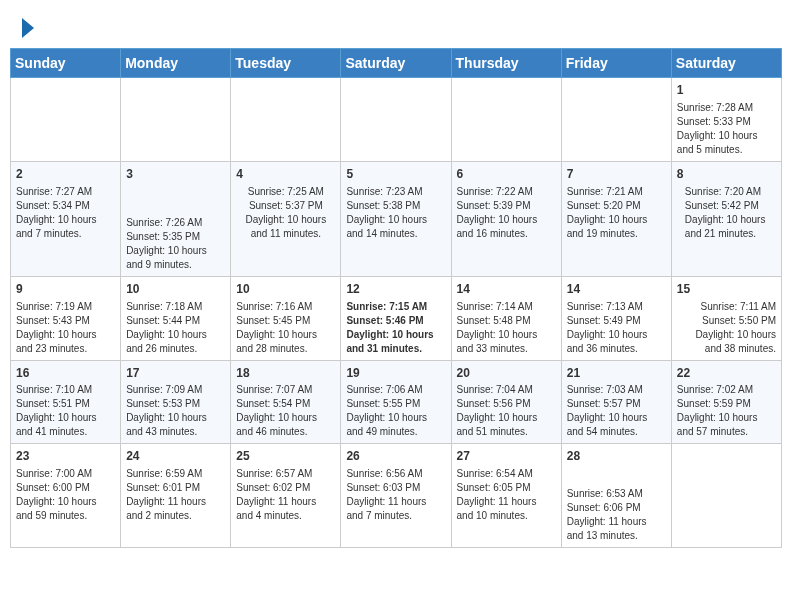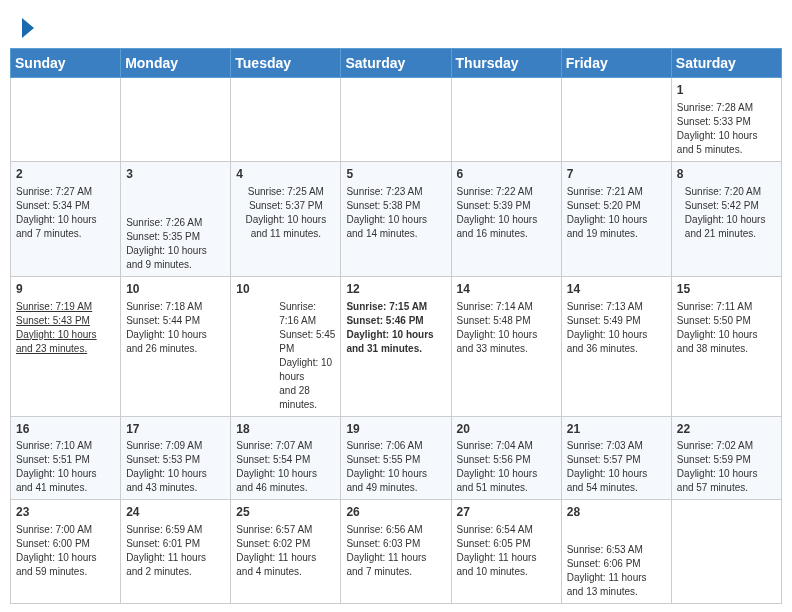--- a/index.html
+++ b/index.html
@@ -177,35 +177,35 @@
           <span class="day-num">8</span>
           <div style="white-space: pre-line; margin-left: 8px;">Sunrise: 7:20 AM
 Sunset: 5:42 PM
 Daylight: 10 hours
 and 21 minutes.</div>
         </td>
       </tr>
       <tr>
         <td>
           <span class="day-num">9</span>
-          <div style="white-space: pre-line; text-decoration: underline;">Sunrise: 7:19 AM
+          <div style="white-space: pre-line;">Sunrise: 7:19 AM
 Sunset: 5:43 PM
 Daylight: 10 hours
 and 23 minutes.</div>
         </td>
         <td>
           <span class="day-num">10</span>
           <div style="white-space: pre-line;">Sunrise: 7:18 AM
 Sunset: 5:44 PM
 Daylight: 10 hours
 and 26 minutes.</div>
         </td>
         <td>
           <span class="day-num">10</span>
-          <div style="white-space: pre-line; margin-left: 43px;">Sunrise: 7:16 AM
+          <div style="white-space: pre-line;">Sunrise: 7:16 AM
 Sunset: 5:45 PM
 Daylight: 10 hours
 and 28 minutes.</div>
         </td>
         <td>
           <span class="day-num">12</span>
           <div style="white-space: pre-line; font-weight: bold;">Sunrise: 7:15 AM
 Sunset: 5:46 PM
 Daylight: 10 hours
 and 31 minutes.</div>
@@ -219,21 +219,21 @@
         </td>
         <td>
           <span class="day-num">14</span>
           <div style="white-space: pre-line;">Sunrise: 7:13 AM
 Sunset: 5:49 PM
 Daylight: 10 hours
 and 36 minutes.</div>
         </td>
         <td>
           <span class="day-num">15</span>
-          <div style="white-space: pre-line;">Sunrise: 7:11 AM
+          <div style="white-space: pre-line; text-align: right;">Sunrise: 7:11 AM
 Sunset: 5:50 PM
 Daylight: 10 hours
 and 38 minutes.</div>
         </td>
       </tr>
       <tr>
         <td>
           <span class="day-num">16</span>
           <div style="white-space: pre-line;">Sunrise: 7:10 AM
 Sunset: 5:51 PM

